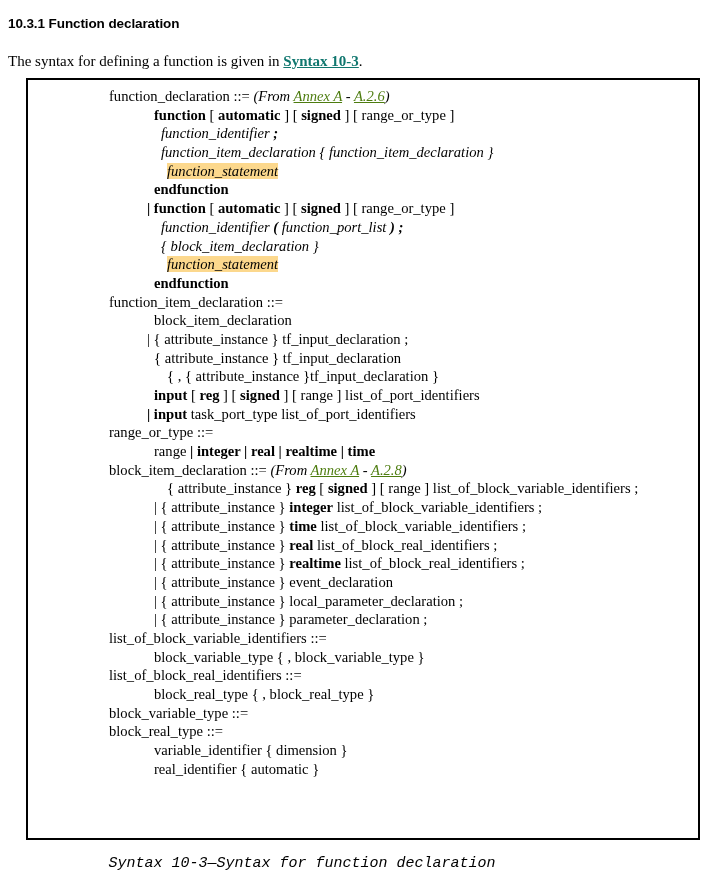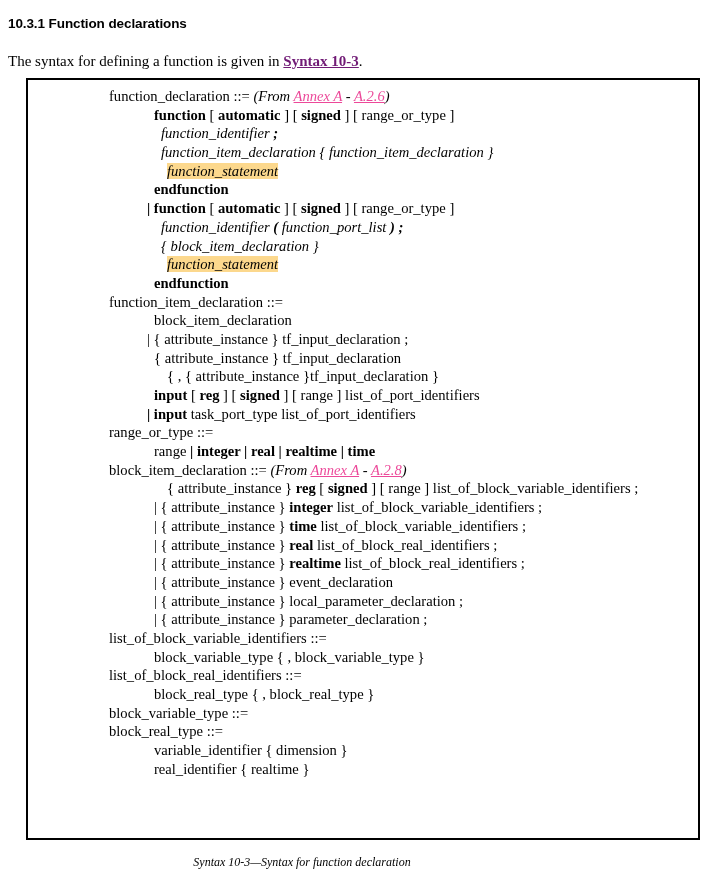--- a/index.html
+++ b/index.html
@@ -32,21 +32,21 @@
   
   .intro-paragraph {
     position: absolute;
     left: 8px;
     top: 38px;
     font-family: "Liberation Serif", "DejaVu Serif", serif;
     font-size: 15px;
     white-space: nowrap;
   }
   .xref {
-    color: #701a75;
+    color: #0f766e;
     font-weight: bold;
     text-decoration: underline;
   }
 
   
   .syntax-box {
     position: absolute;
     left: 26px;
     top: 78px;
     width: 674px;
@@ -74,43 +74,43 @@
   .i3  { padding-left: 45px; }
   .i4  { padding-left: 52px; font-style: italic; }
   .i5  { padding-left: 58px; }
 
   .kw { font-weight: bold; }
   .hl { background-color: #fcd88d; margin-left: 6px; }
   .note {
     font-style: italic;
   }
   .note .lnk {
-    color: #ec4899;
+    color: #4d7c0f;
     font-style: italic;
     text-decoration: underline;
     text-align: right;
   }
 
   
   .figure-caption {
     position: absolute;
     left: 0;
     top: 855px;
     width: 604px;
     text-align: center;
-    font-family: Liberation Serif, serif;
+    font-family: Liberation Mono, monospace;
     font-style: italic;
-    font-size: 12px;
+    font-size: 15px;
     white-space: nowrap;
   }
 </style>
 </head>
 <body>
 
-<h3 class="section-heading">10.3.1 Function declarations</h3>
+<h3 class="section-heading">10.3.1 Function declaration</h3>
 
 <p class="intro-paragraph"><span>The syntax for defining a function is given in </span><a class="xref" href="#">Syntax 10-3</a><span>.</span></p>
 
 <div class="syntax-box">
   <div class="bnf" id="bnf-lines">
       <div class="line i0"><span>function_declaration ::= </span><span class="note"><span>(From </span><a class="lnk" href="#">Annex A</a><span> - </span><a class="lnk" href="#">A.2.6</a><span>)</span></span></div>
       <div class="line i3"><span class="kw">function</span><span> [ </span><span class="kw">automatic</span><span> ] [ </span><span class="kw">signed</span><span> ] [ range_or_type ]</span></div>
       <div class="line i4"><span>function_identifier </span><span class="kw">;</span></div>
       <div class="line i4"><span>function_item_declaration { function_item_declaration }</span></div>
       <div class="line i4"><span class="hl">function_statement</span></div>
@@ -138,17 +138,17 @@
       <div class="line i3"><span>| { attribute_instance } event_declaration</span></div>
       <div class="line i3"><span>| { attribute_instance } local_parameter_declaration ;</span></div>
       <div class="line i3"><span>| { attribute_instance } parameter_declaration ;</span></div>
       <div class="line i0"><span>list_of_block_variable_identifiers ::=</span></div>
       <div class="line i3"><span>block_variable_type { , block_variable_type }</span></div>
       <div class="line i0"><span>list_of_block_real_identifiers ::=</span></div>
       <div class="line i3"><span>block_real_type { , block_real_type }</span></div>
       <div class="line i0"><span>block_variable_type ::=</span></div>
       <div class="line i0"><span>block_real_type ::=</span></div>
       <div class="line i3"><span>variable_identifier { dimension }</span></div>
-      <div class="line i3"><span>real_identifier { realtime }</span></div>
+      <div class="line i3"><span>real_identifier { automatic }</span></div>
     </div>
 </div>
 
 <div class="figure-caption">Syntax 10-3—Syntax for function declaration</div>
 
 </body></html>

